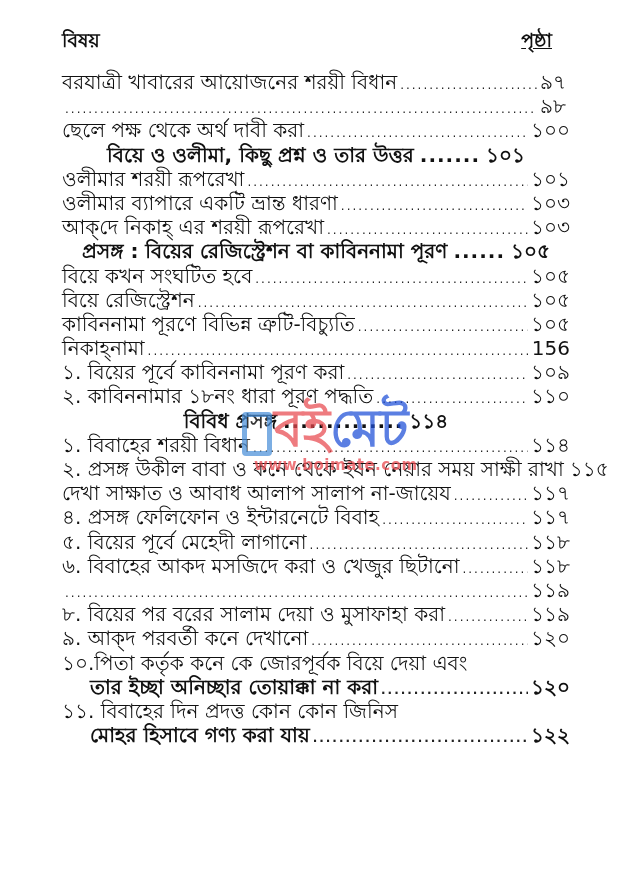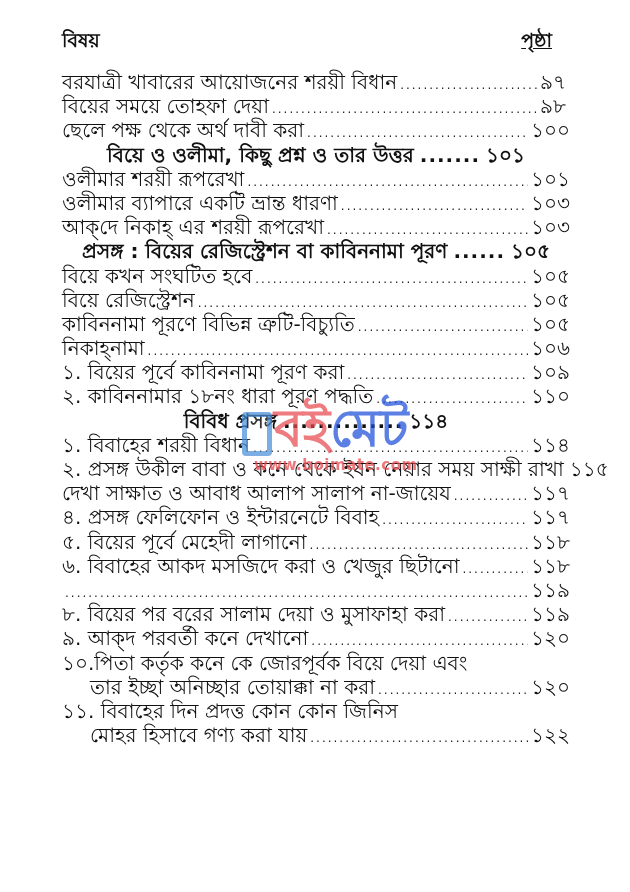--- a/index.html
+++ b/index.html
@@ -72,20 +72,21 @@
       letter-spacing: 1px;
     }
     .row.section .page-num {
       min-width: 0;
     }
     .row.cont {
       
     }
     .row.indent {
       padding-left: 28px;
+      font-weight: bold;
     }
 
     
     .watermark {
       position: absolute;
       left: 242px;
       top: 400px;
       width: 180px;
       height: 80px;
       pointer-events: none;
@@ -138,21 +139,20 @@
 
   <div class="toc">
 
     <div class="row">
       <span class="title">বরযাত্রী খাবারের আয়োজনের শরয়ী বিধান</span>
       <span class="leader"></span>
       <span class="page-num">৯৭</span>
     </div>
 
     <div class="row">
-      <span class="title">বিয়ের সময়ে তোহফা দেয়া</span>
       <span class="leader"></span>
       <span class="page-num">৯৮</span>
     </div>
 
     <div class="row">
       <span class="title">ছেলে পক্ষ থেকে অর্থ দাবী করা</span>
       <span class="leader"></span>
       <span class="page-num">১০০</span>
     </div>
 
@@ -200,21 +200,21 @@
 
     <div class="row">
       <span class="title">কাবিননামা পূরণে বিভিন্ন ত্রুটি-বিচ্যুতি</span>
       <span class="leader"></span>
       <span class="page-num">১০৫</span>
     </div>
 
     <div class="row">
       <span class="title">নিকাহ্‌নামা</span>
       <span class="leader"></span>
-      <span class="page-num">১০৬</span>
+      <span class="page-num">156</span>
     </div>
 
     <div class="row">
       <span class="title">১. বিয়ের পূর্বে কাবিননামা পূরণ করা</span>
       <span class="leader"></span>
       <span class="page-num">১০৯</span>
     </div>
 
     <div class="row">
       <span class="title">২. কাবিননামার ১৮নং ধারা পূরণ পদ্ধতি</span>

